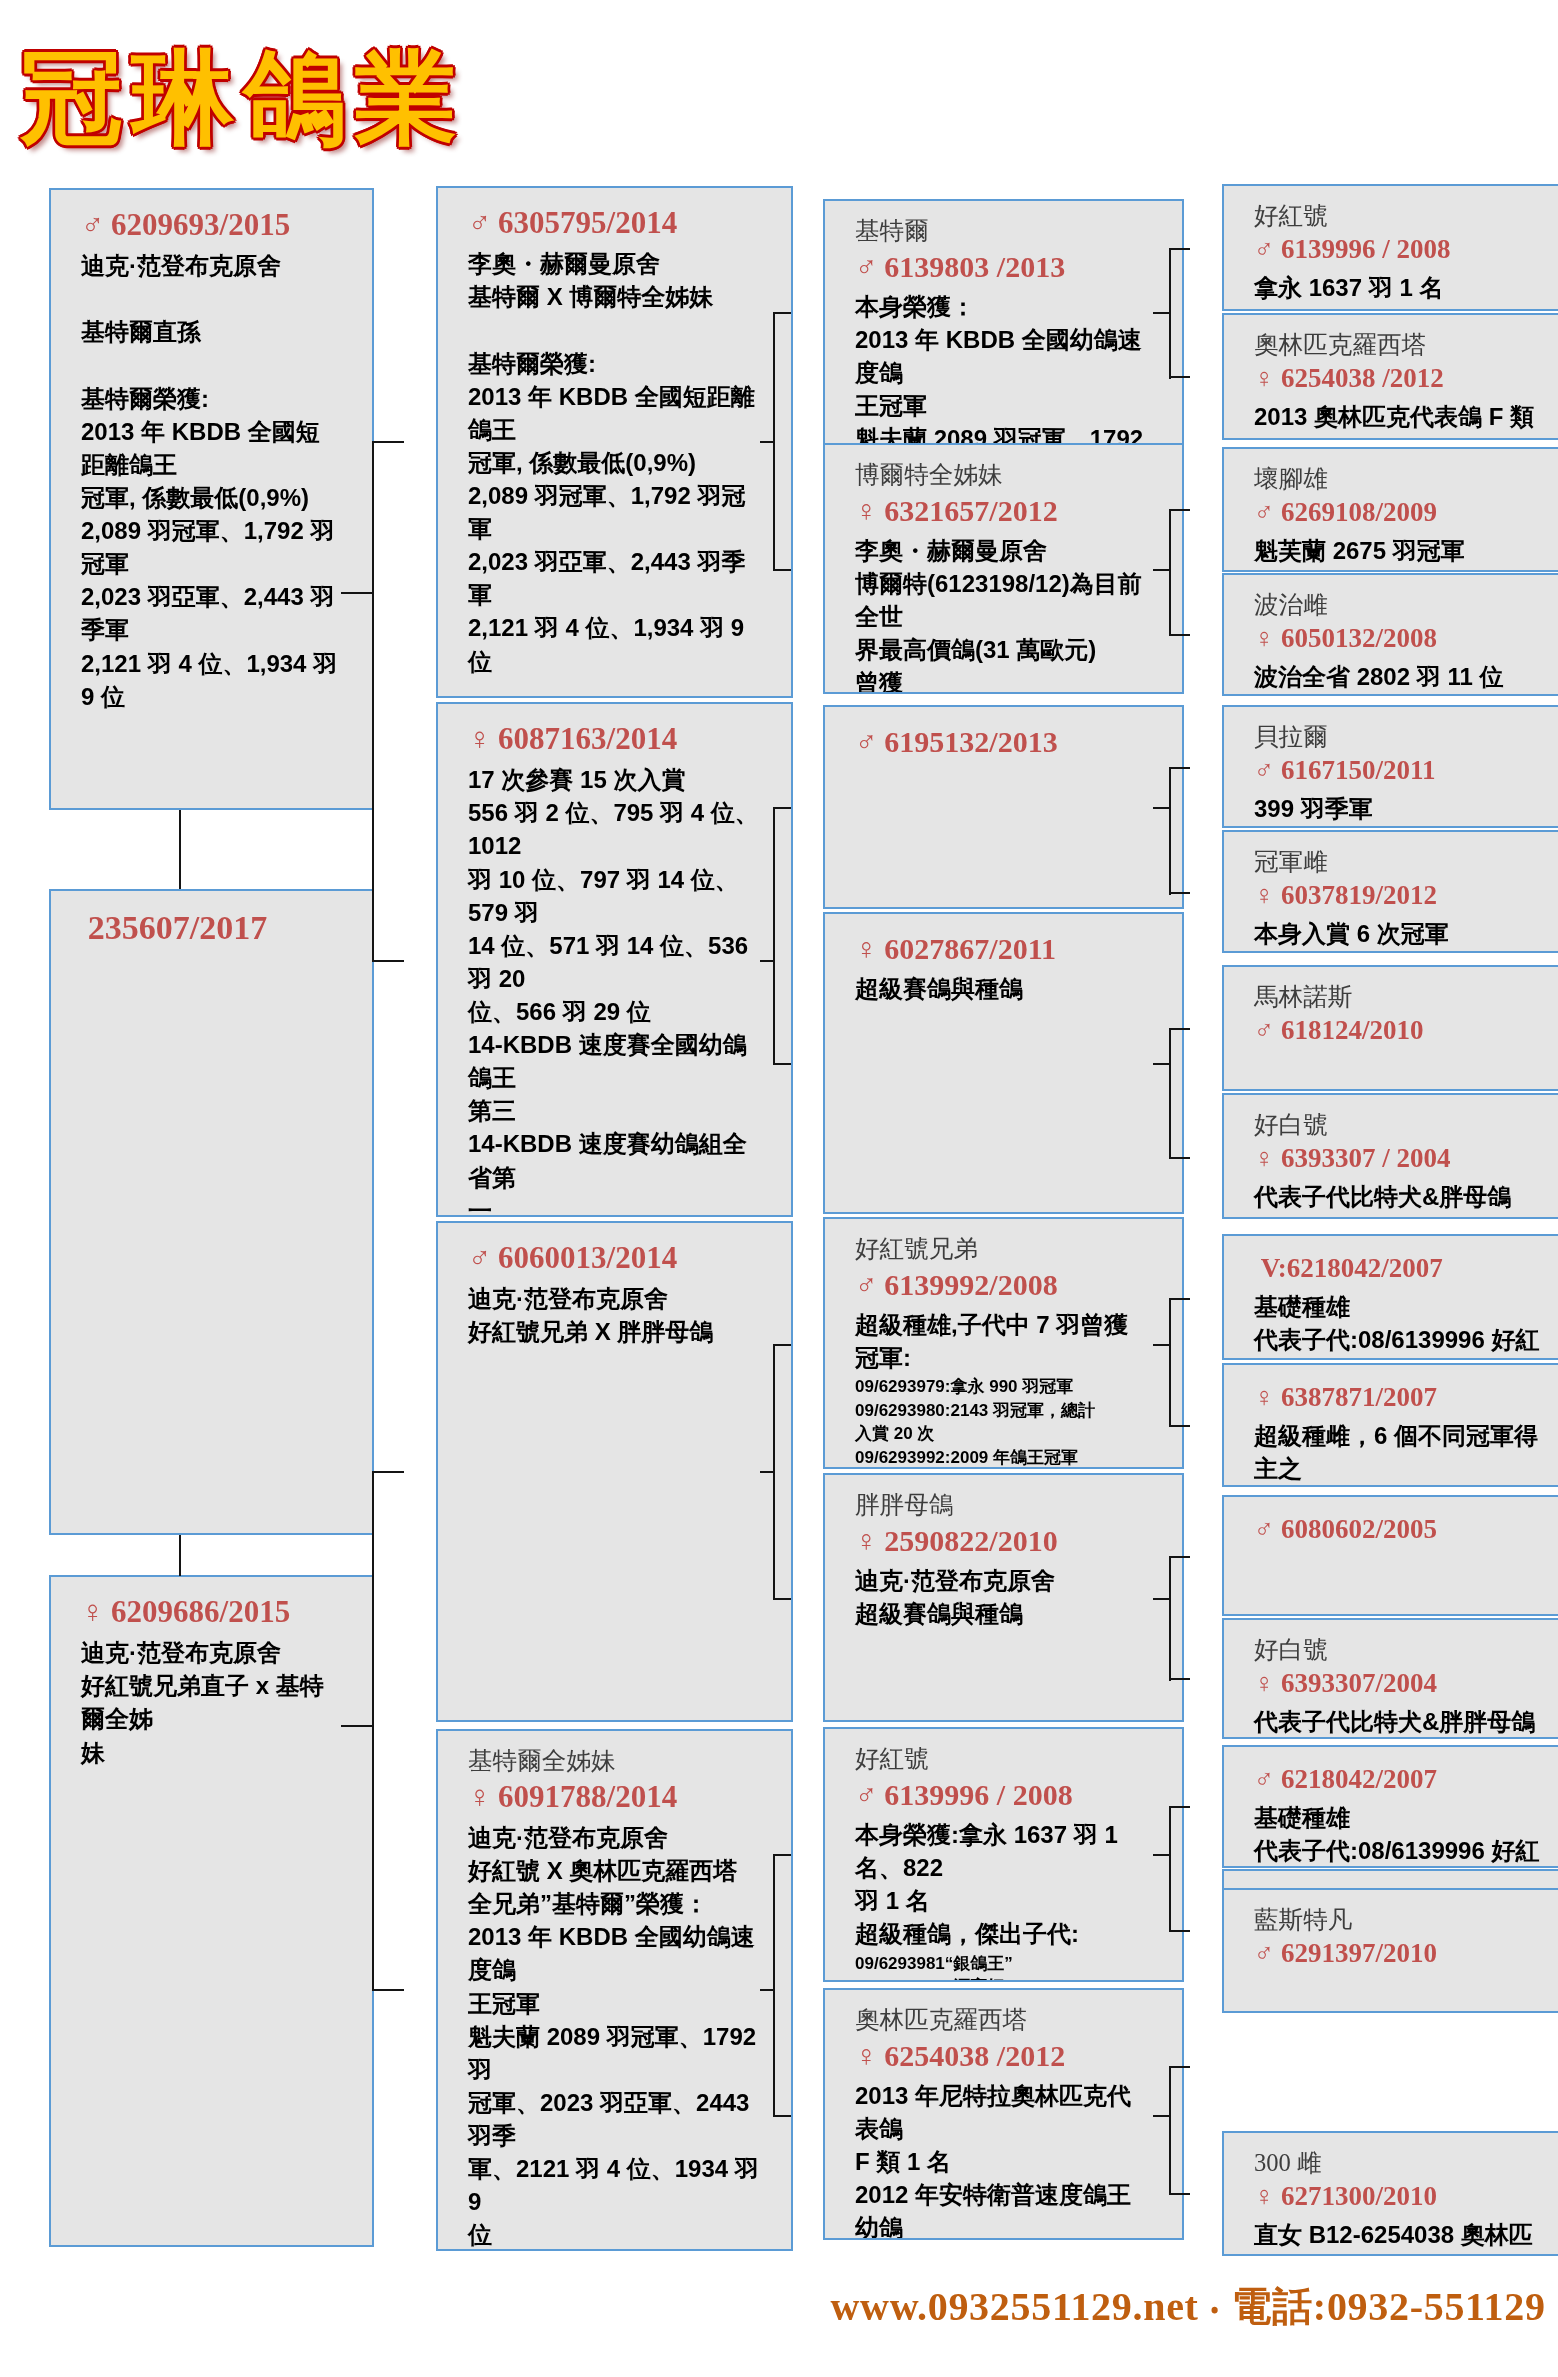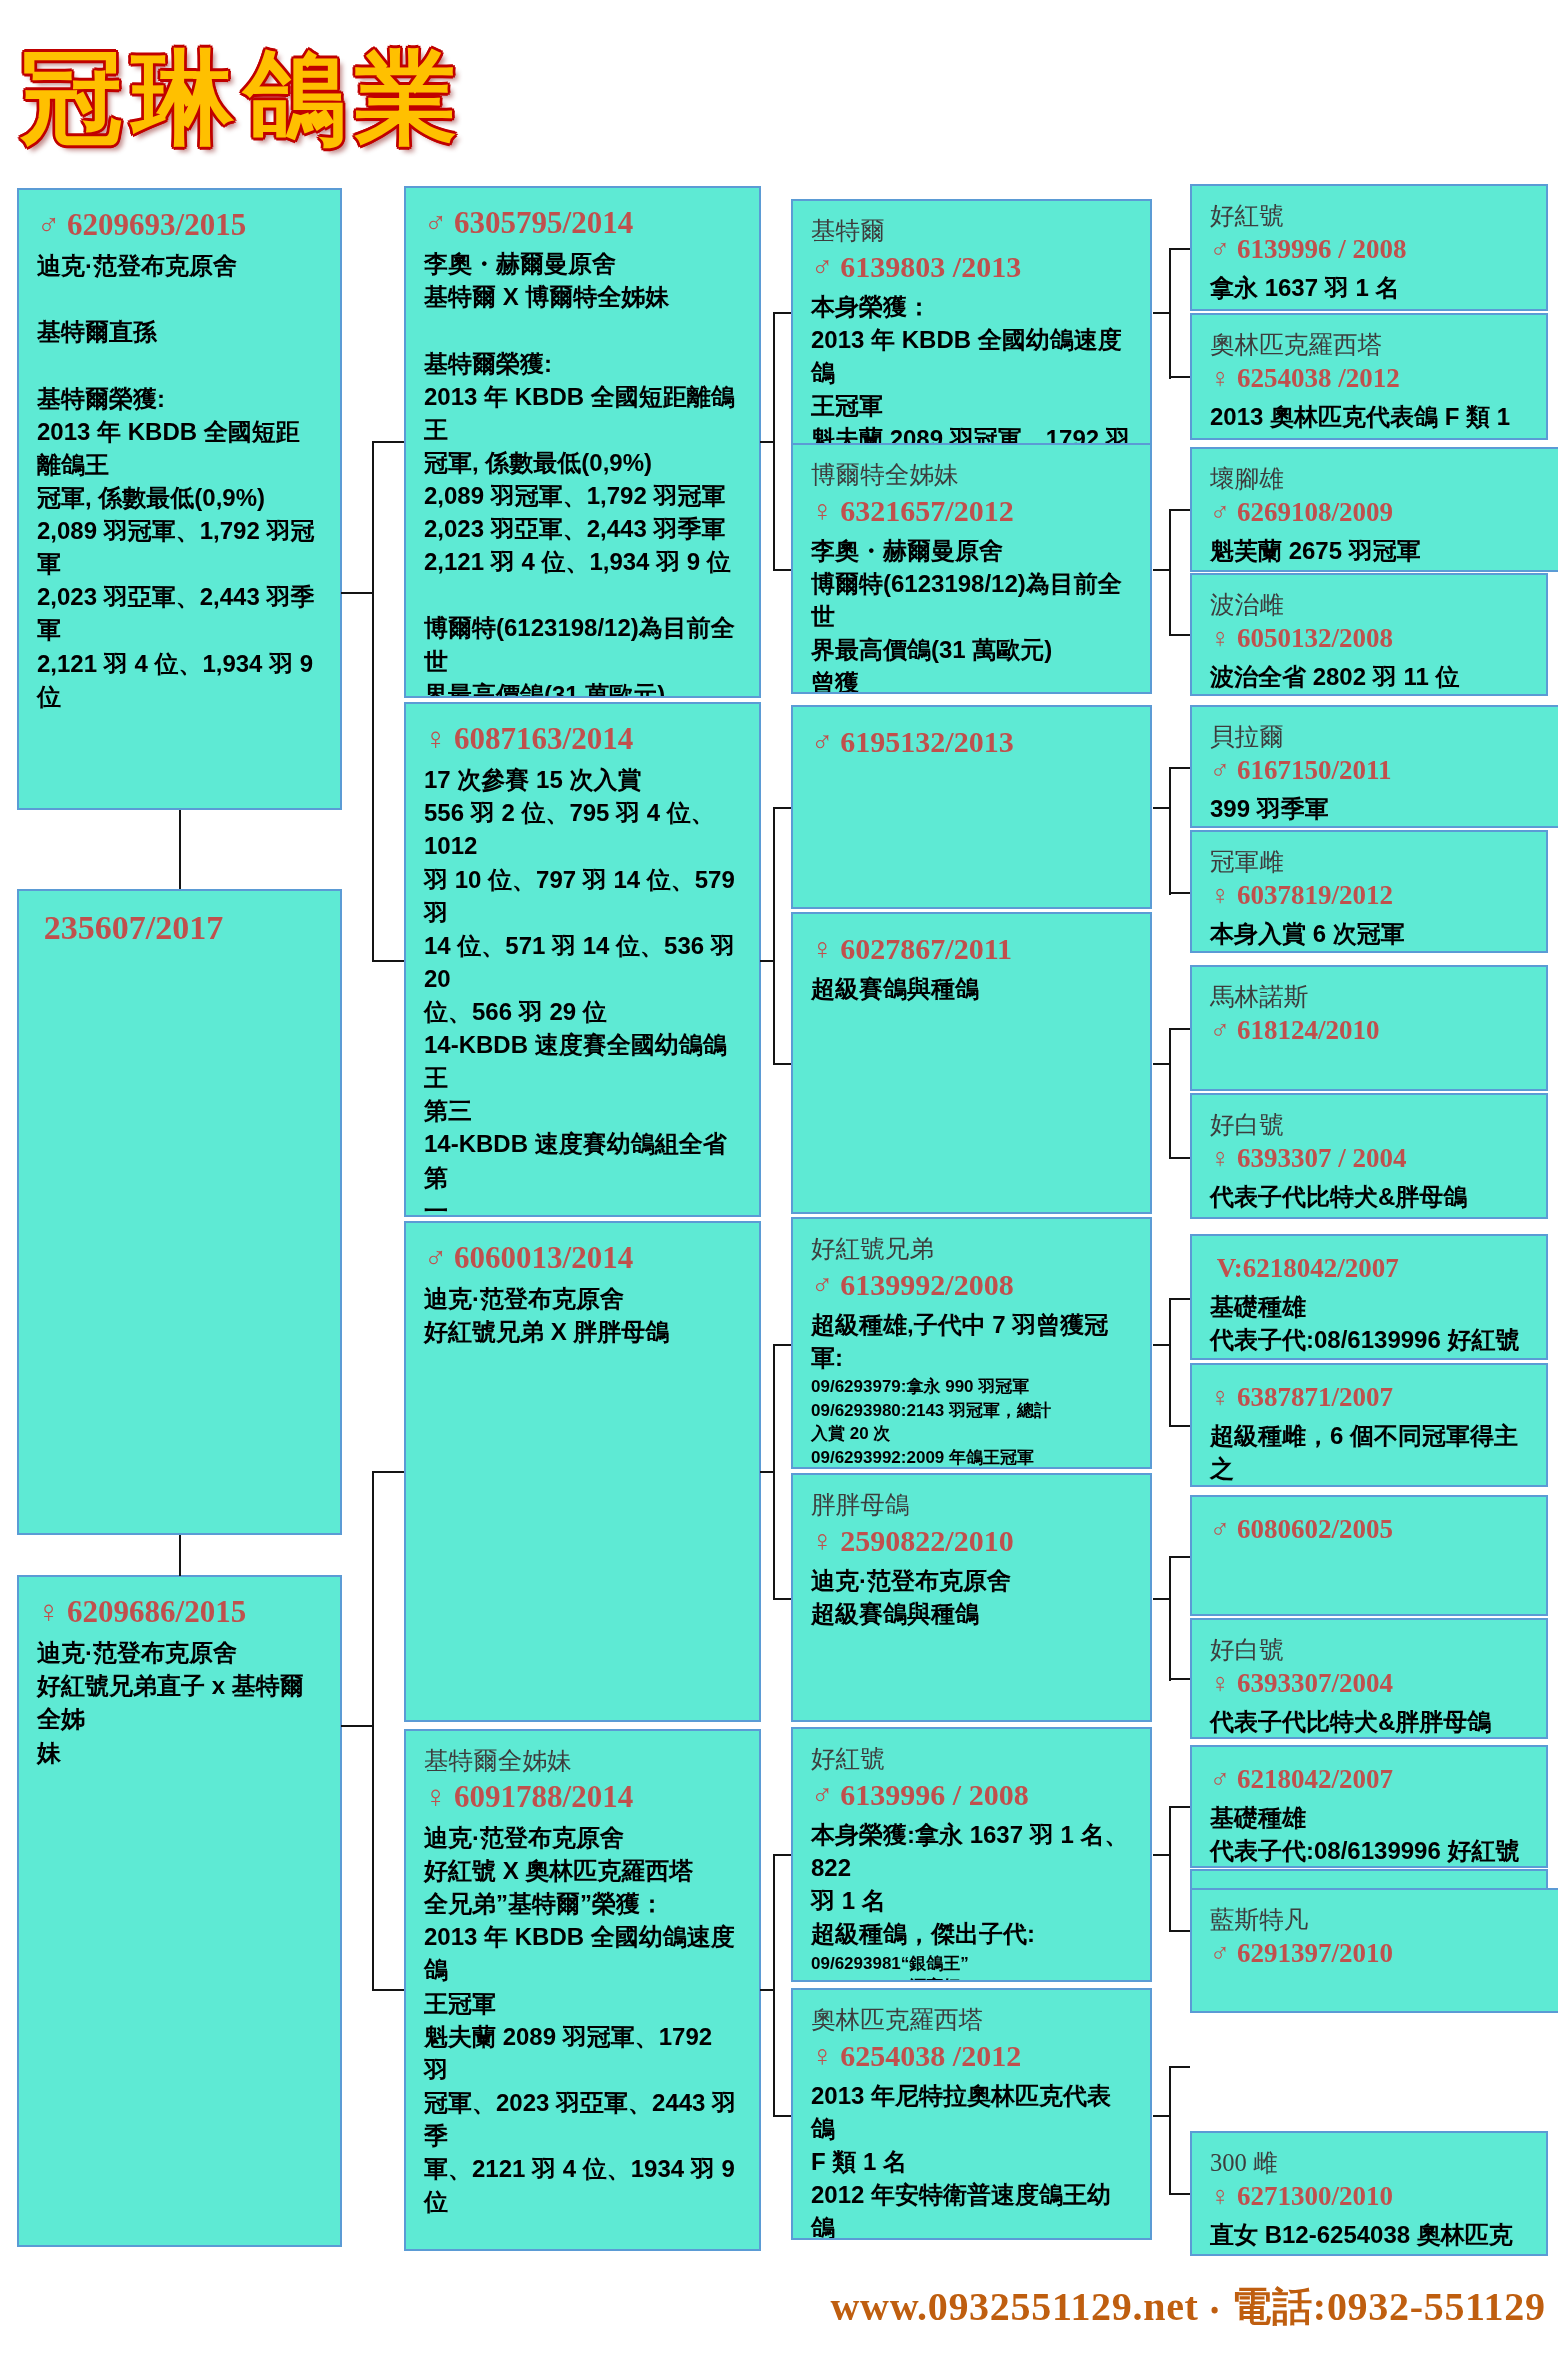--- a/index.html
+++ b/index.html
@@ -3,22 +3,22 @@
 <meta charset="utf-8">
 <style>
   html,body{margin:0;padding:0;background:#fff;}
   #page{position:relative;width:1558px;height:2377px;background:#fff;overflow:hidden;
         font-family:"Liberation Sans",sans-serif;}
   #logo{position:absolute;left:20.5px;top:48px;font-family:"Liberation Serif",serif;
         font-weight:bold;font-size:102px;letter-spacing:9.5px;color:#FFC000;line-height:1;
         text-shadow:2.7px 0 0 #C00000,-2.7px 0 0 #C00000,0 2.7px 0 #C00000,0 -2.7px 0 #C00000,
         2px 2px 0 #C00000,-2px 2px 0 #C00000,2px -2px 0 #C00000,-2px -2px 0 #C00000,
         4.8px 4.8px 5.5px rgba(120,0,0,.45);}
-  .bx{position:absolute;background:#5eead4;border:2.7px solid #5B9BD5;box-sizing:border-box;
-      overflow:hidden;padding:15px 18px;}
+  .bx{position:absolute;background:#e5e5e5;border:2.7px solid #5B9BD5;box-sizing:border-box;
+      overflow:hidden;padding:15px 30px;margin-left:32px;}
   .t{font-family:"Liberation Serif",serif;font-weight:400;font-size:24.6px;color:#3d3d3d;
      line-height:1.25;}
   .t:empty{display:none;}
   .r{font-family:"Liberation Serif",serif;font-weight:bold;font-size:31px;color:#C0504D;
      line-height:1.25;margin-top:1.4px;}
   .c3 .r{font-size:30px;}
   .c4 .r{font-size:27px;}
   .r.big{font-size:34px;}
   .sx{margin-right:6.8px;}
   .b{font-weight:bold;font-size:24px;color:#000;line-height:1.38;white-space:pre-line;

